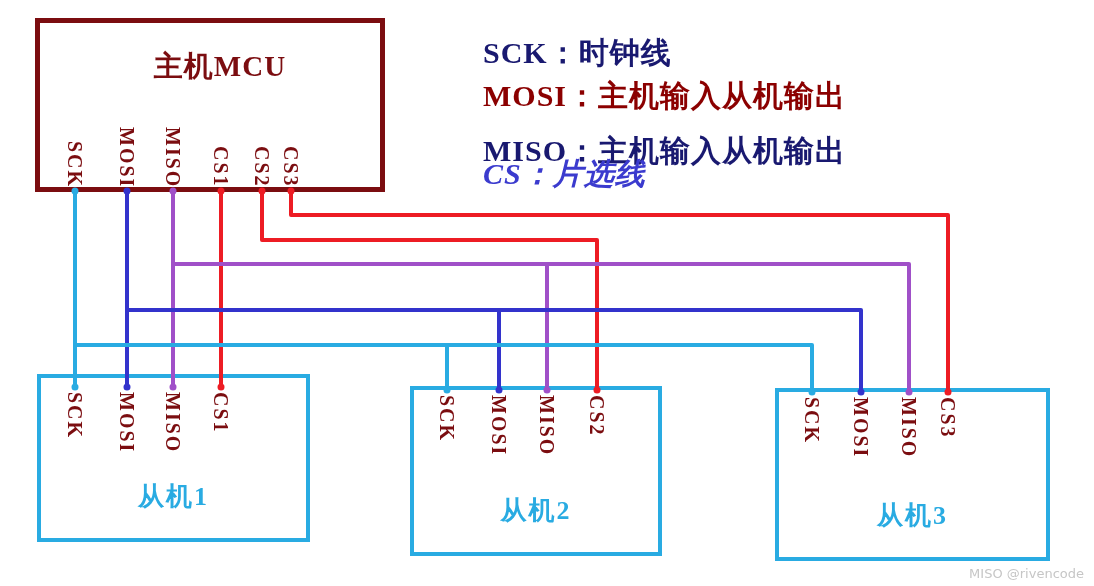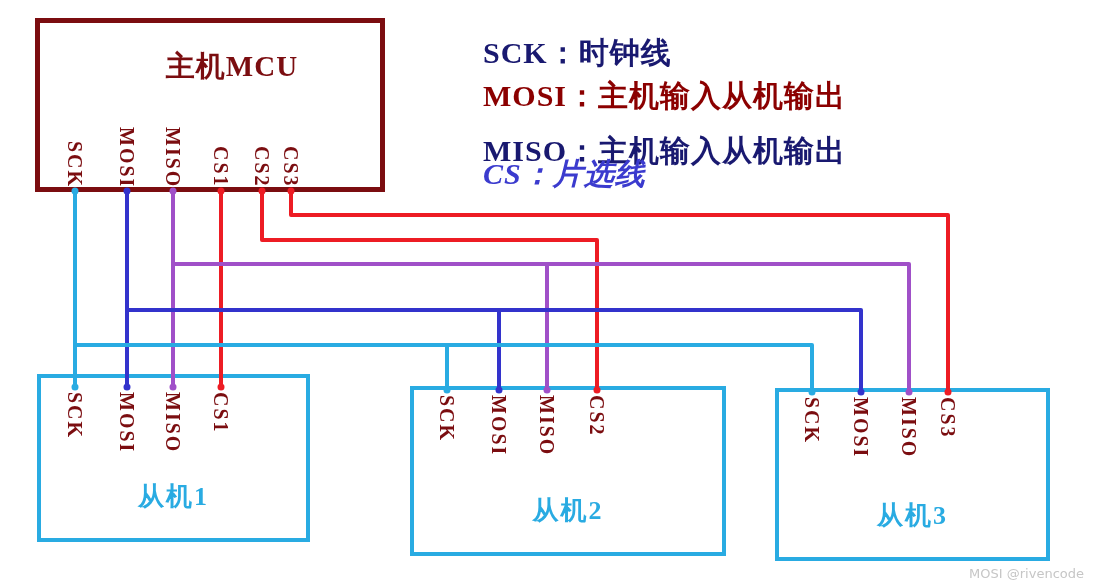--- a/index.html
+++ b/index.html
@@ -15,26 +15,26 @@
   .w.blue   { stroke:var(--blue); }
   .w.cyan   { stroke:var(--cyan); }
   .dot.red    { fill:var(--red); }
   .dot.purple { fill:var(--purple); }
   .dot.blue   { fill:var(--blue); }
   .dot.cyan   { fill:var(--cyan); }
 
   .box { position:absolute; background:#fff; }
   .master { left:35px; top:18px; width:350px; height:174px; border:5px solid var(--maroon); }
   .mtitle {
-    position:absolute; top:24px; left:16px; width:100%; text-align:center;
+    position:absolute; top:24px; left:4px; width:100%; text-align:center;
     font-size:29px; font-weight:bold; color:var(--maroon); letter-spacing:1px;padding-left:12px;
   }
   .slave { border:4px solid var(--cyan); }
   .s1 { left:37px;  top:374px; width:273px; height:168px;padding-left:46px; }
-  .s2 { left:410px; top:386px; width:316px; height:170px; }
+  .s2 { left:410px; top:386px; width:252px; height:170px; }
   .s3 { left:775px; top:388px; width:275px; height:173px;text-decoration:underline; }
   .stitle {
     position:absolute; bottom:24px; left:0; width:100%; text-align:center;
     font-size:26px; font-weight:bold; color:var(--cyan); letter-spacing:2px;
   }
 
   .vpin {
     position:absolute; writing-mode:vertical-rl; text-orientation:sideways;
     font-size:20px; font-weight:bold; color:var(--maroon);
     letter-spacing:2px; line-height:22px; white-space:nowrap;
@@ -132,15 +132,15 @@
   <div class="vpin" style="left:801px; top:397px;">SCK</div>
   <div class="vpin" style="left:850px; top:397px;">MOSI</div>
   <div class="vpin" style="left:898px; top:397px;">MISO</div>
   <div class="vpin" style="left:937px; top:397px;">CS3</div>
 
   <div class="legend-line lg-sck" style="top:33px;">SCK：时钟线</div>
   <div class="legend-line lg-mosi" style="top:76px;">MOSI：主机输入从机输出</div>
   <div class="legend-line lg-miso" style="top:119px;margin-top:12px;">MISO：主机输入从机输出</div>
   <div class="legend-line lg-cs" style="top:154px;font-style:italic;">CS：片选线</div>
 
-  <div class="watermark">MOSI @rivencode</div>
+  <div class="watermark">MISO @rivencode</div>
 
 </div>
 
 </body></html>

